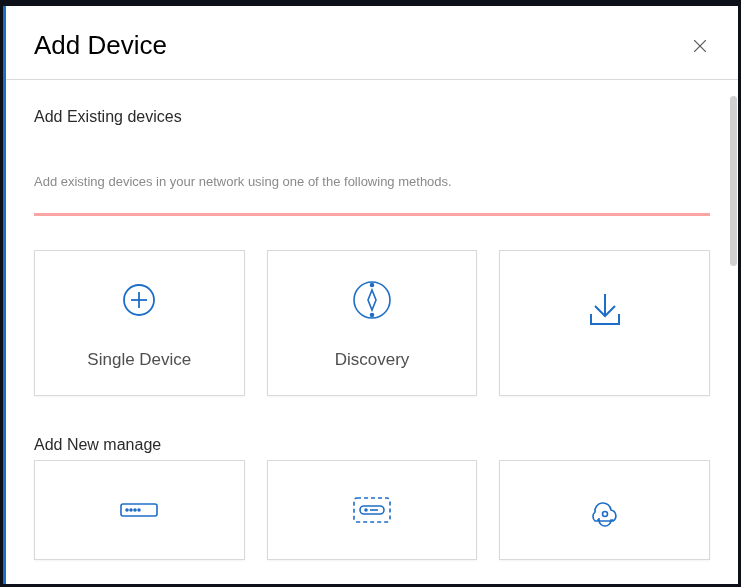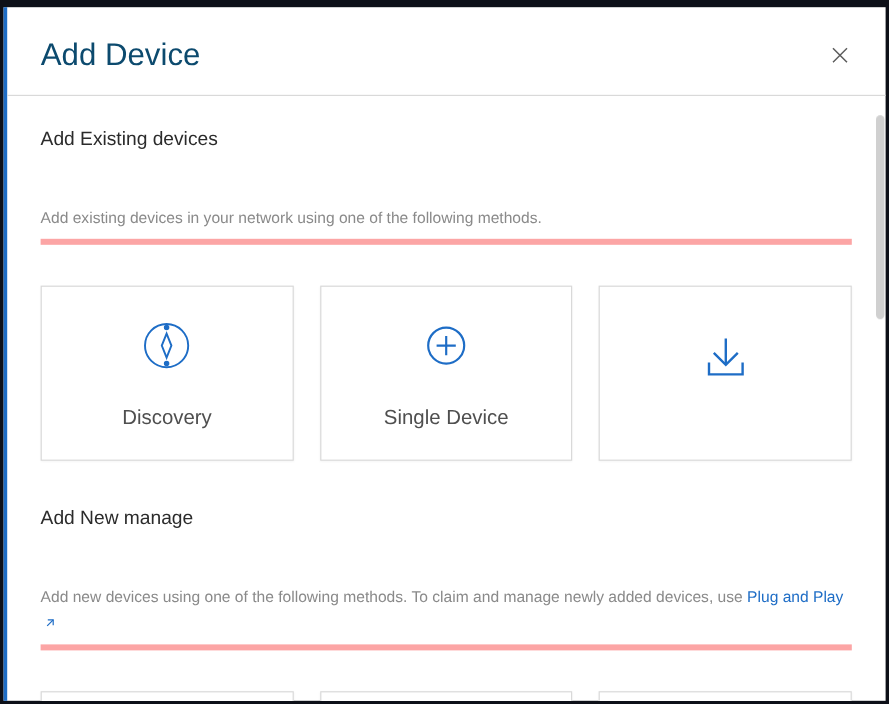--- a/index.html
+++ b/index.html
@@ -16,34 +16,34 @@
     border-left: 3px solid #1e6dc6;
     position: relative;
     display: flex; flex-direction: column;
   }
   .modal-header {
     padding: 24px 28px 18px 28px;
     border-bottom: 1px solid #d9d9d9;
     display: flex; align-items: center; justify-content: space-between;
   }
   .modal-title {
-    font-size: 26px; font-weight: 400; color: #0c4a6e; text-align: center;
+    font-size: 26px; font-weight: 400; color: #000000; text-align: center;
   }
   .close-btn { width: 20px; height: 20px; cursor: pointer; color: #5b5b5b; }
   .close-btn svg { width: 100%; height: 100%; }
   .modal-body {
     flex: 1; overflow-y: auto; padding: 28px 28px 0 28px;
   }
   .section { margin-bottom: 40px; }
   .section-title {
     font-size: 16px; font-weight: 400; color: #2b2b2b; margin-bottom: 6px;
   }
   .section-desc {
-    font-size: 13px; color: #8a8a8a; padding-bottom: 6px;
-    border-bottom: 5px solid #fca5a5; margin-bottom: 34px;
+    font-size: 13px; color: #8a8a8a; padding-bottom: 20px;
+    border-bottom: 3px solid #fca5a5; margin-bottom: 34px;
     line-height: 1.6;
     margin-top: 46px;
   }
   .link { color: #1e6dc6; }
   .link-icon { display: inline-block; vertical-align: -2px; margin-left: 2px; }
   .cards { display: flex; gap: 22px; }
   .card {
     flex: 1 1 0;
     border: 1px solid #d9d9d9;
     background: #fff;
@@ -84,62 +84,56 @@
     <div class="modal-body">
 
       <div class="section">
         <div class="section-title">Add Existing devices</div>
         <div class="section-desc">Add existing devices in your network using one of the following methods.</div>
 
         <div class="cards">
 
           <div class="card">
             <div class="card-icon">
+              <svg viewBox="0 0 48 48" fill="none" stroke="currentColor" stroke-width="1.8">
+                <circle cx="24" cy="24" r="15"></circle>
+                <line x1="24" y1="16" x2="24" y2="32"></line>
+                <line x1="16" y1="24" x2="32" y2="24"></line>
+              </svg>
+            </div>
+            <div class="card-label">Single Device</div>
+          </div>
+
+          <div class="card">
+            <div class="card-icon">
               <svg viewBox="0 0 48 48" fill="none" stroke="currentColor" stroke-width="1.6">
                 <circle cx="24" cy="24" r="18"></circle>
                 <polygon points="24,14 28,24 24,34 20,24" fill="none"></polygon>
                 <circle cx="24" cy="9" r="1.5" fill="currentColor"></circle>
                 <circle cx="24" cy="39" r="1.5" fill="currentColor"></circle>
               </svg>
             </div>
             <div class="card-label">Discovery</div>
-          </div>
-
-          <div class="card">
-            <div class="card-icon">
-              <svg viewBox="0 0 48 48" fill="none" stroke="currentColor" stroke-width="1.8">
-                <circle cx="24" cy="24" r="15"></circle>
-                <line x1="24" y1="16" x2="24" y2="32"></line>
-                <line x1="16" y1="24" x2="32" y2="24"></line>
-              </svg>
-            </div>
-            <div class="card-label">Single Device</div>
           </div>
 
           <div class="card">
             <div class="card-icon">
               <svg viewBox="0 0 48 48" fill="none" stroke="currentColor" stroke-width="2">
                 <line x1="24" y1="8" x2="24" y2="30"></line>
                 <polyline points="14,20 24,30 34,20"></polyline>
                 <polyline points="10,28 10,38 38,38 38,28"></polyline>
               </svg>
             </div>
           </div>
 
         </div>
       </div>
 
       <div class="section">
         <div class="section-title">Add New manage</div>
-        <div class="section-desc">
-          <span>Add new devices using one of the following methods. To claim and manage newly added devices, use </span><span class="link"><span>Plug and Play</span><span class="link-icon"><svg width="12" height="12" viewBox="0 0 24 24" fill="none" stroke="currentColor" stroke-width="2">
-                  <path d="M7 17L17 7"></path>
-                  <path d="M8 7h9v9"></path>
-                </svg></span></span>
-        </div>
 
         <div class="cards">
 
           <div class="card short">
             <div class="card-icon">
               <svg viewBox="0 0 56 40" fill="none" stroke="currentColor" stroke-width="1.6">
                 <rect x="10" y="14" width="36" height="12" rx="2"></rect>
                 <circle cx="16" cy="20" r="1" fill="currentColor"></circle>
                 <circle cx="20" cy="20" r="1" fill="currentColor"></circle>
                 <circle cx="24" cy="20" r="1" fill="currentColor"></circle>

